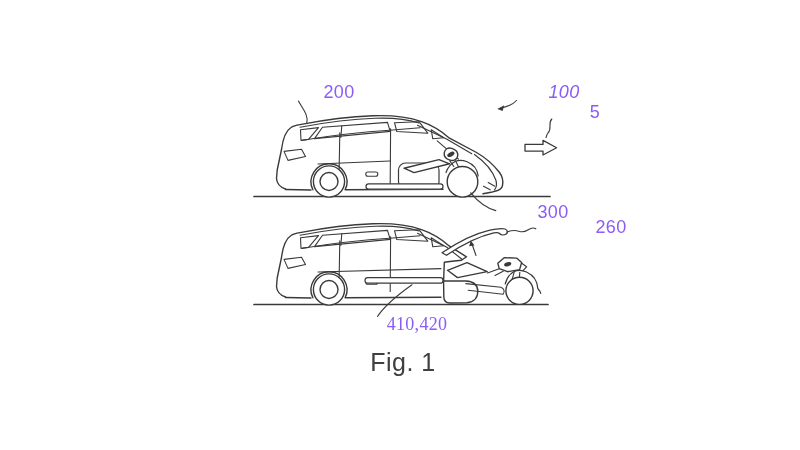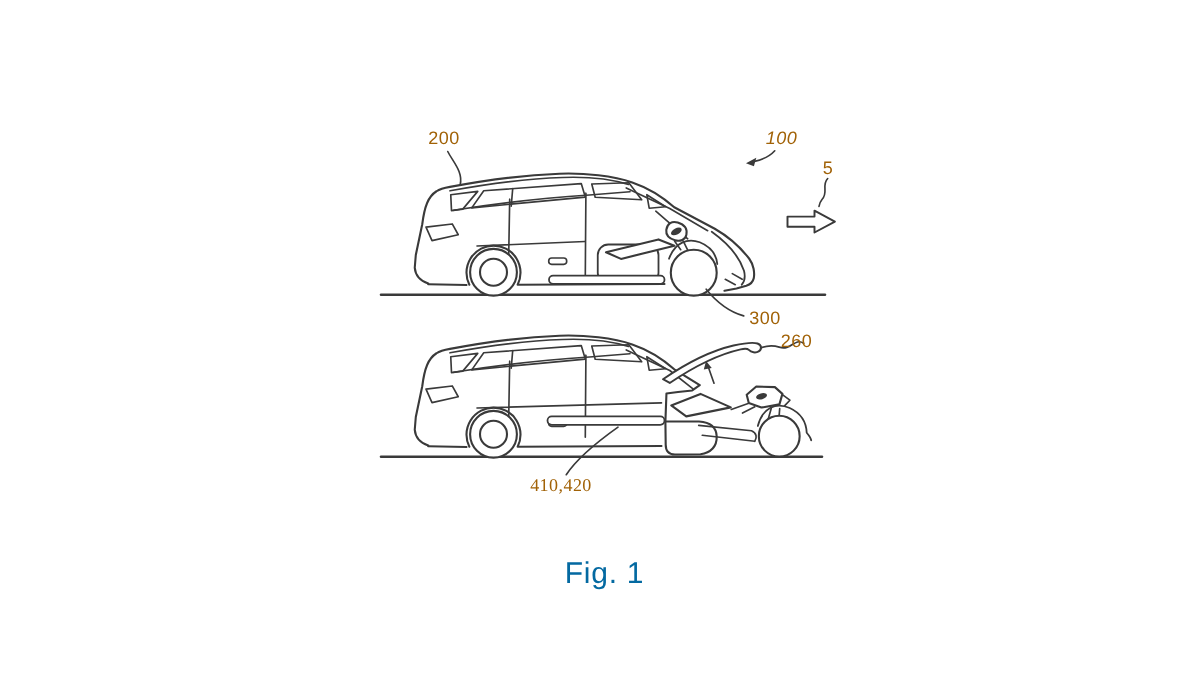--- a/index.html
+++ b/index.html
@@ -1,22 +1,22 @@
 <!DOCTYPE html>
 <html><head>
 <meta charset="utf-8">
 <style>
   html,body{margin:0;padding:0;background:#ffffff;}
   .stage{position:relative;width:800px;height:450px;background:#ffffff;overflow:hidden;
          font-family:"Liberation Sans","DejaVu Sans",sans-serif;}
   .stage svg{position:absolute;left:0;top:0;}
-  .lbl{position:absolute;transform:translate(-50%,-50%);font-size:12px;color:#a16207;
-       letter-spacing:.3px;white-space:nowrap;}
-  .caption{position:absolute;transform:translate(-50%,-50%);font-size:20px;color:#0369a1;
-       letter-spacing:.5px;white-space:nowrap;margin-top:21px;}
+  .lbl{position:absolute;transform:translate(-50%,-50%);font-size:18px;color:#8b5cf6;
+       letter-spacing:.3px;white-space:nowrap;margin-left:43px;}
+  .caption{position:absolute;transform:translate(-50%,-50%);font-size:25px;color:#404040;
+       letter-spacing:.5px;white-space:nowrap;}
 </style>
 </head>
 <body>
 
 <div class="stage">
 
 <svg width="800" height="450" viewBox="0 0 800 450">
 
   <g fill="none" stroke="#3a3a3a" stroke-width="1.4" stroke-linecap="round" stroke-linejoin="round">
     <path stroke-width="1.7" d="M254,196.5 L550,196.5"></path>
@@ -99,17 +99,17 @@
     </g>
     <path stroke-width="1.1" d="M535.8,228.8 C529.5,225 527.5,234 519.5,231.4 C514.8,229.9 510.5,230.6 507,232"></path>
     <path stroke-width="1.1" d="M377.5,316.5 C383.5,307.5 395.5,296.5 412,284.8"></path>
   </g>
 </svg>
 
 <div class="lbl" style="left:296px;top:92px;">200</div>
 <div class="lbl" style="left:521px;top:92px;font-style:italic;">100</div>
 <div class="lbl" style="left:552px;top:112px;">5</div>
 <div class="lbl" style="left:510px;top:212px;">300</div>
-<div class="lbl" style="left:531px;top:227px;">260</div>
+<div class="lbl" style="left:568px;top:227px;">260</div>
 <div class="lbl" style="left:374px;top:324px;font-family:Liberation Serif, serif;">410,420</div>
 <div class="caption" style="left:403px;top:362px;">Fig. 1</div>
 
 </div>
 
 </body></html>

